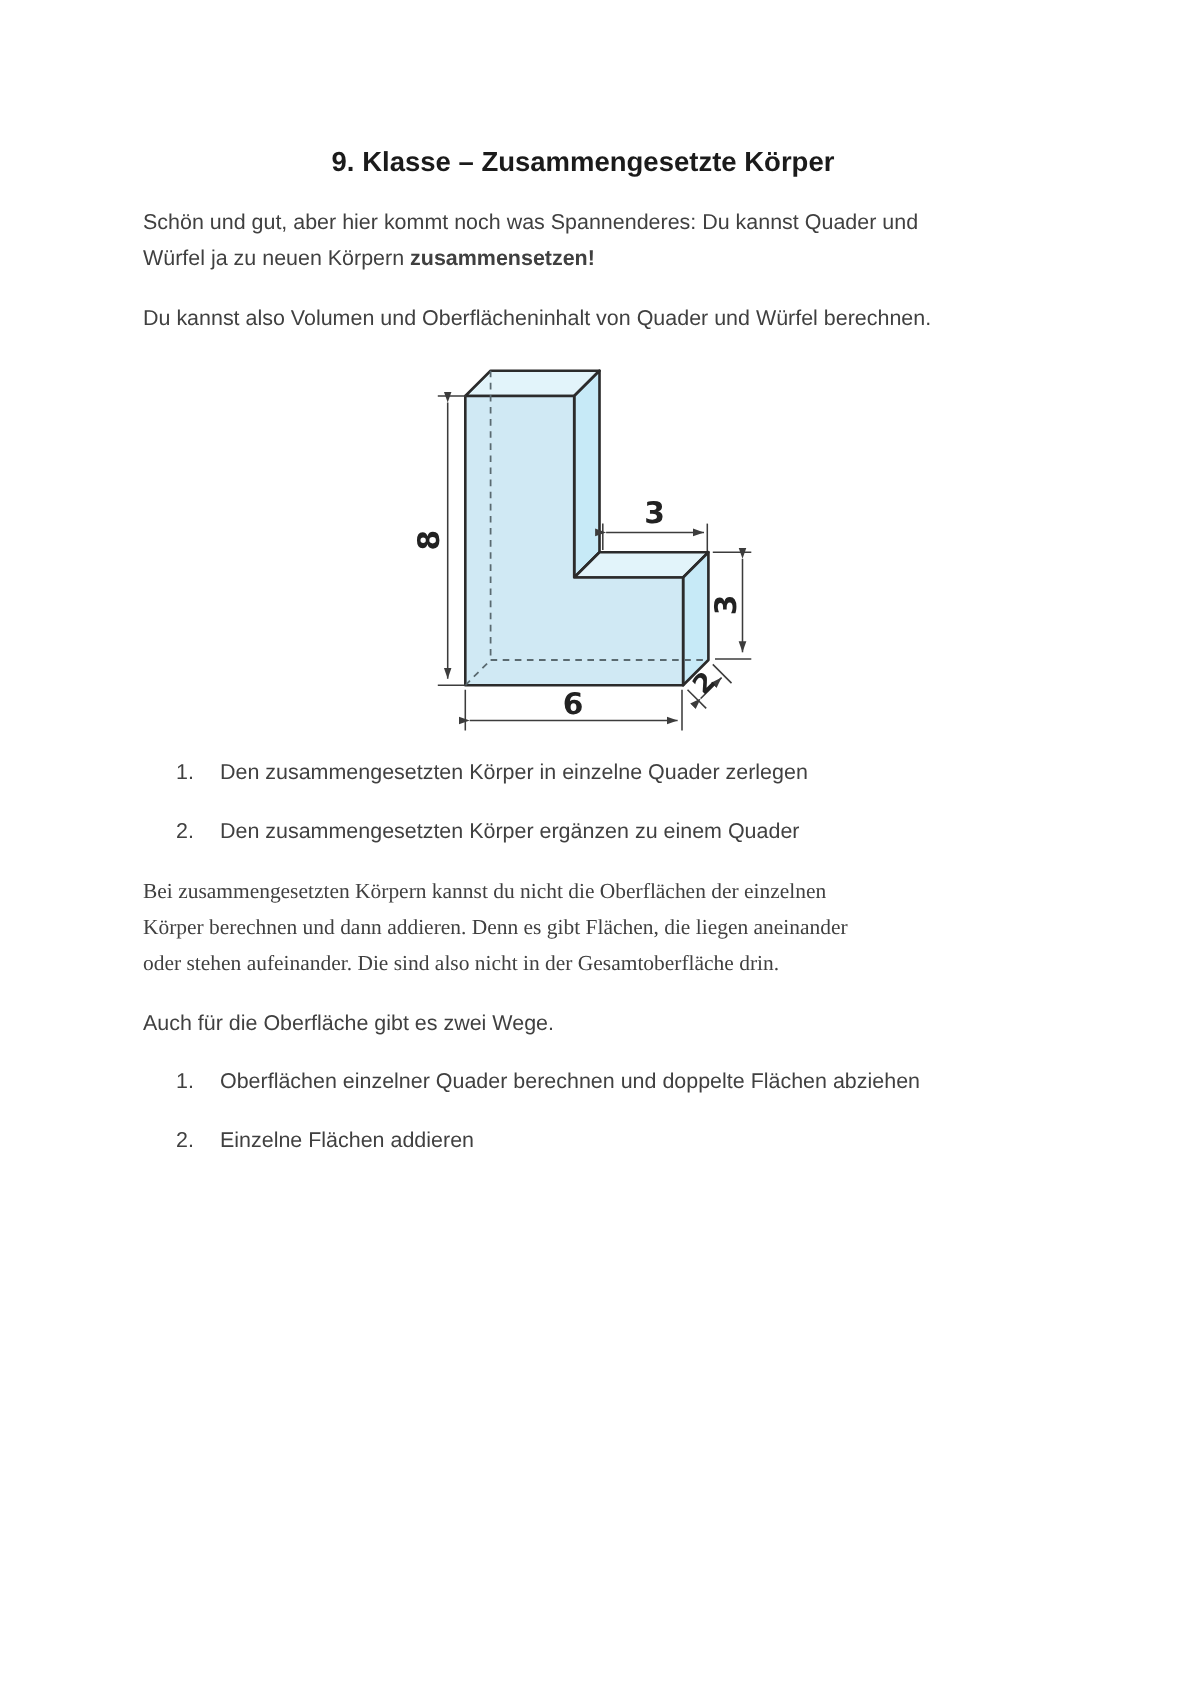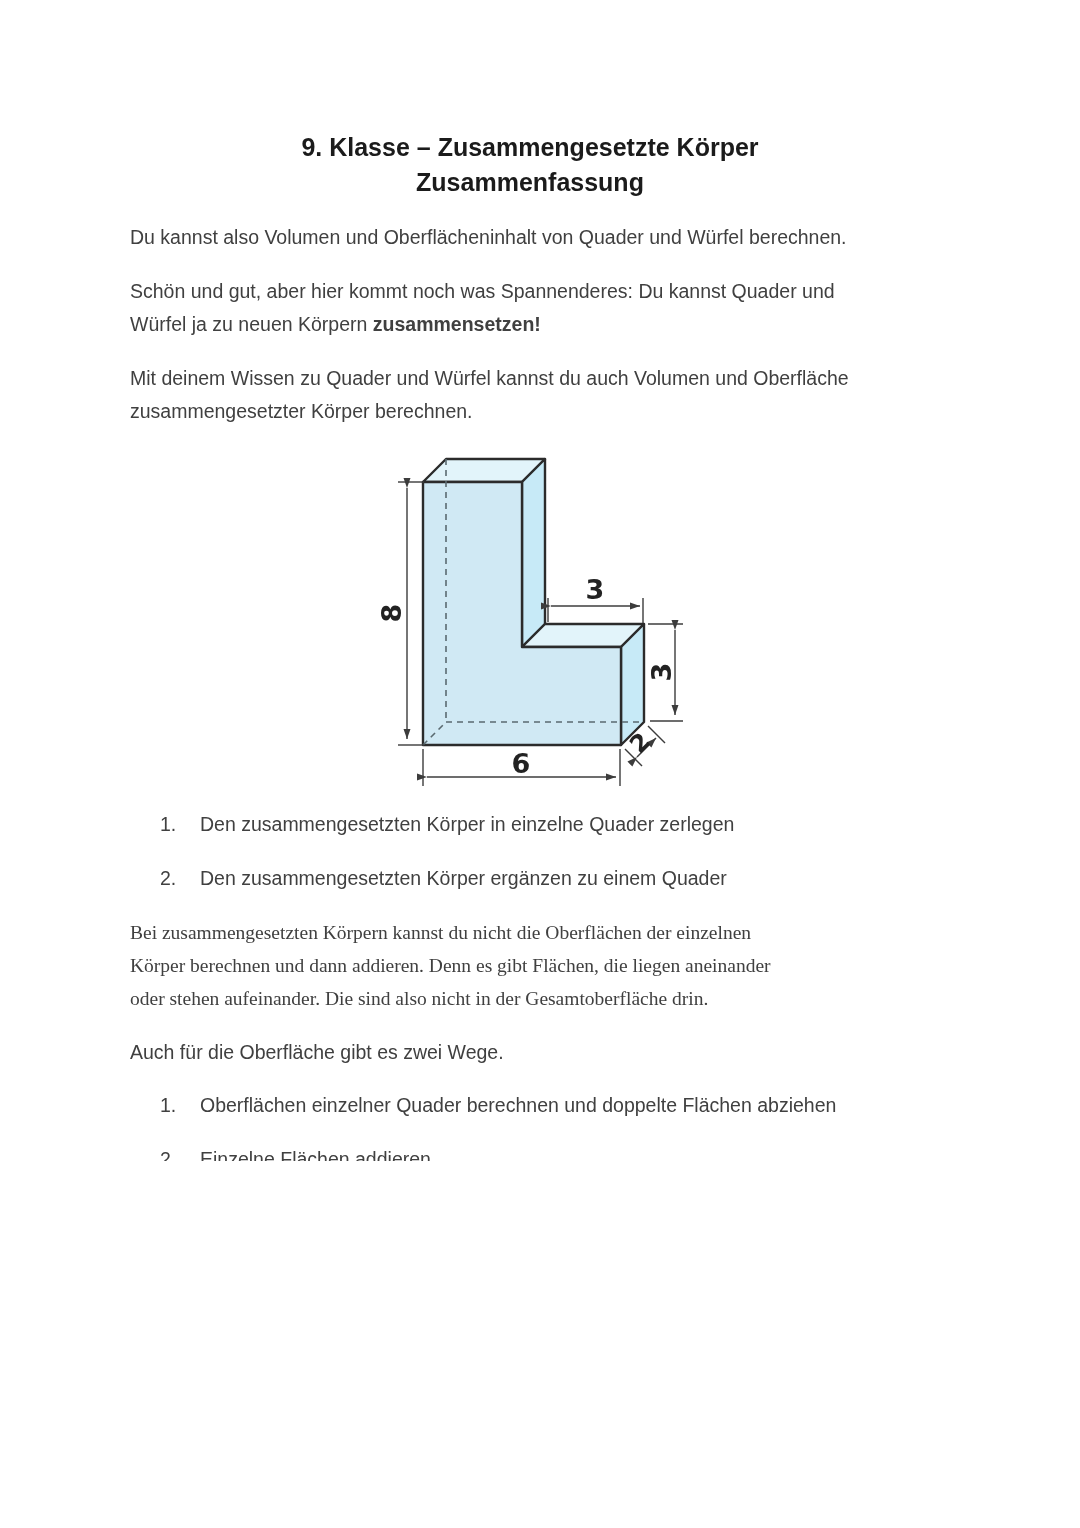--- a/index.html
+++ b/index.html
@@ -55,30 +55,27 @@
   }
   .olist .txt{flex:1 1 auto;}
 </style>
 </head>
 <body>
 
 <div class="page">
 
   <h1 class="title">
     <span>9. Klasse – Zusammengesetzte Körper</span>
-    <span>Zusammenfassung</span>
   </h1>
-
-  <p class="body mt29">Du kannst also Volumen und Oberflächeninhalt von Quader und Würfel berechnen.</p>
 
   <p class="body"><span>Schön und gut, aber hier kommt noch was Spannenderes: Du kannst Quader und
 Würfel ja zu neuen Körpern </span><span class="b">zusammensetzen!</span></p>
 
-  <p class="body mt13">Mit deinem Wissen zu Quader und Würfel kannst du auch Volumen und Oberfläche
-zusammengesetzter Körper berechnen.</p>
+  <p class="body mt29">Du kannst also Volumen und Oberflächeninhalt von Quader und Würfel berechnen.</p>
+
 
 
   <div class="figure-wrap">
     <svg width="320" height="352" viewBox="0 0 320 352">
       <defs>
         <marker id="arr" markerUnits="userSpaceOnUse" markerWidth="12" markerHeight="10" refX="10" refY="4.5" orient="auto">
           <path d="M0,1 L10,4.5 L0,8 Z" fill="#3c3c3c"></path>
         </marker>
       </defs>
 

